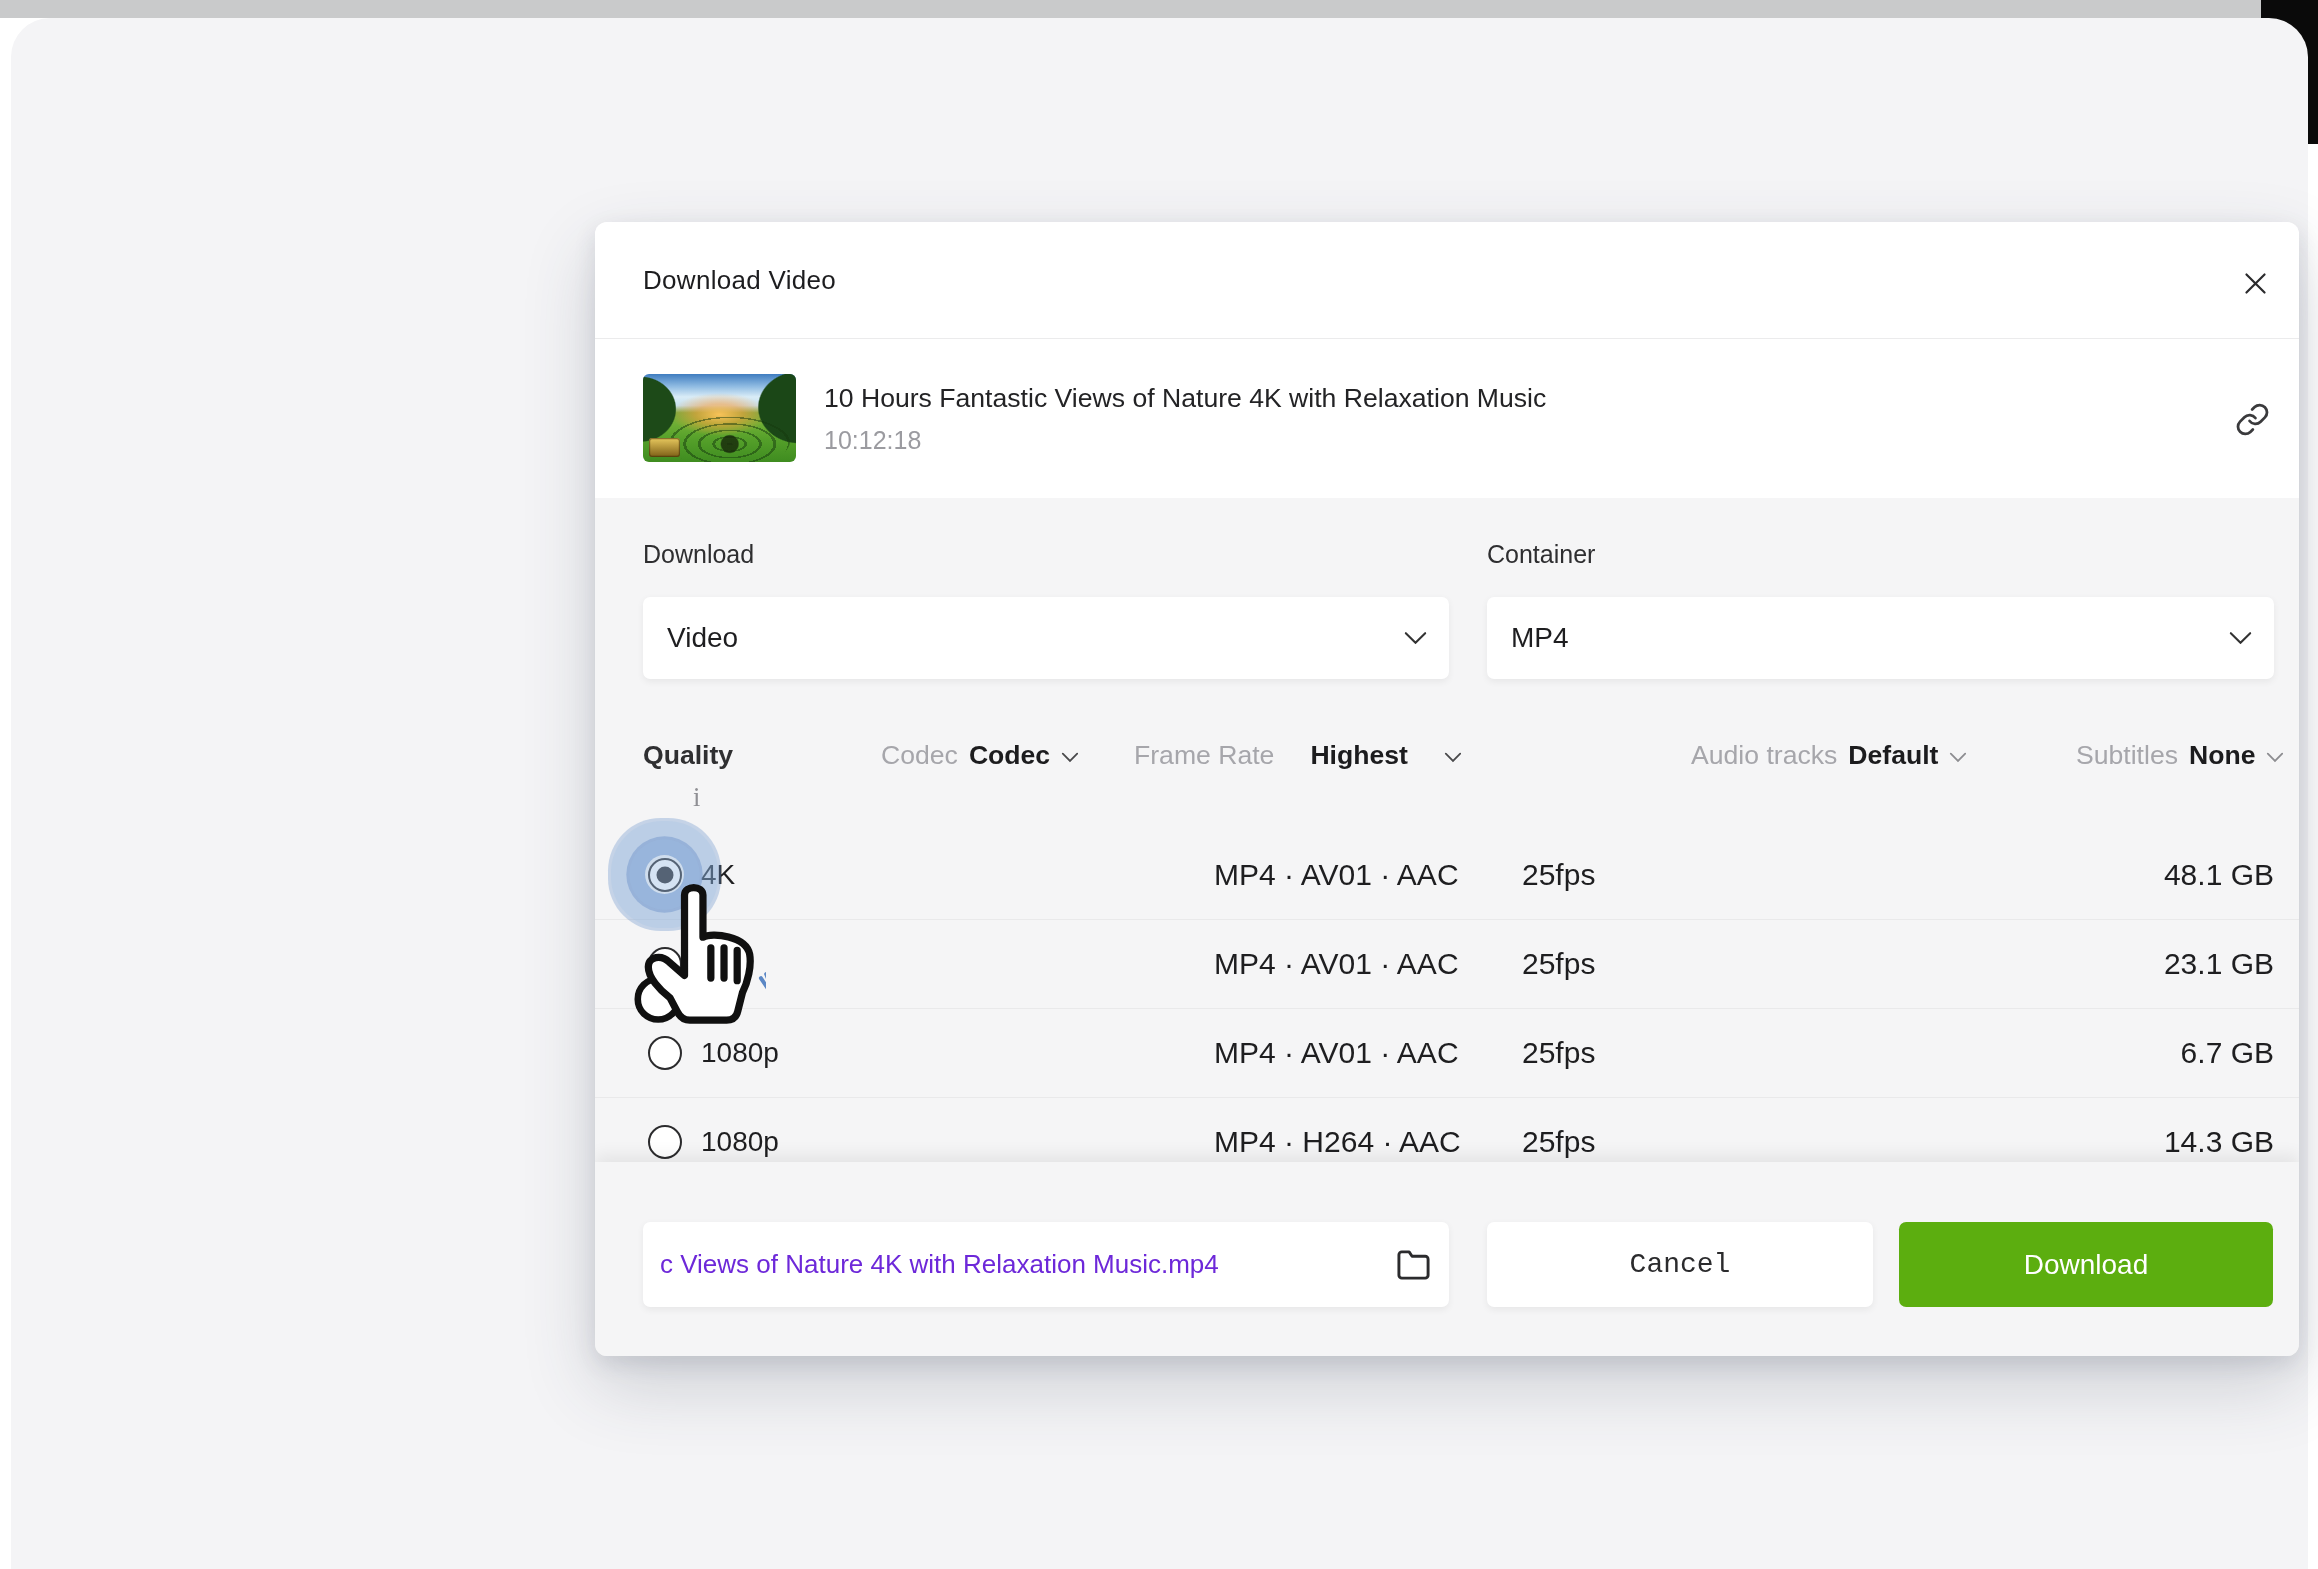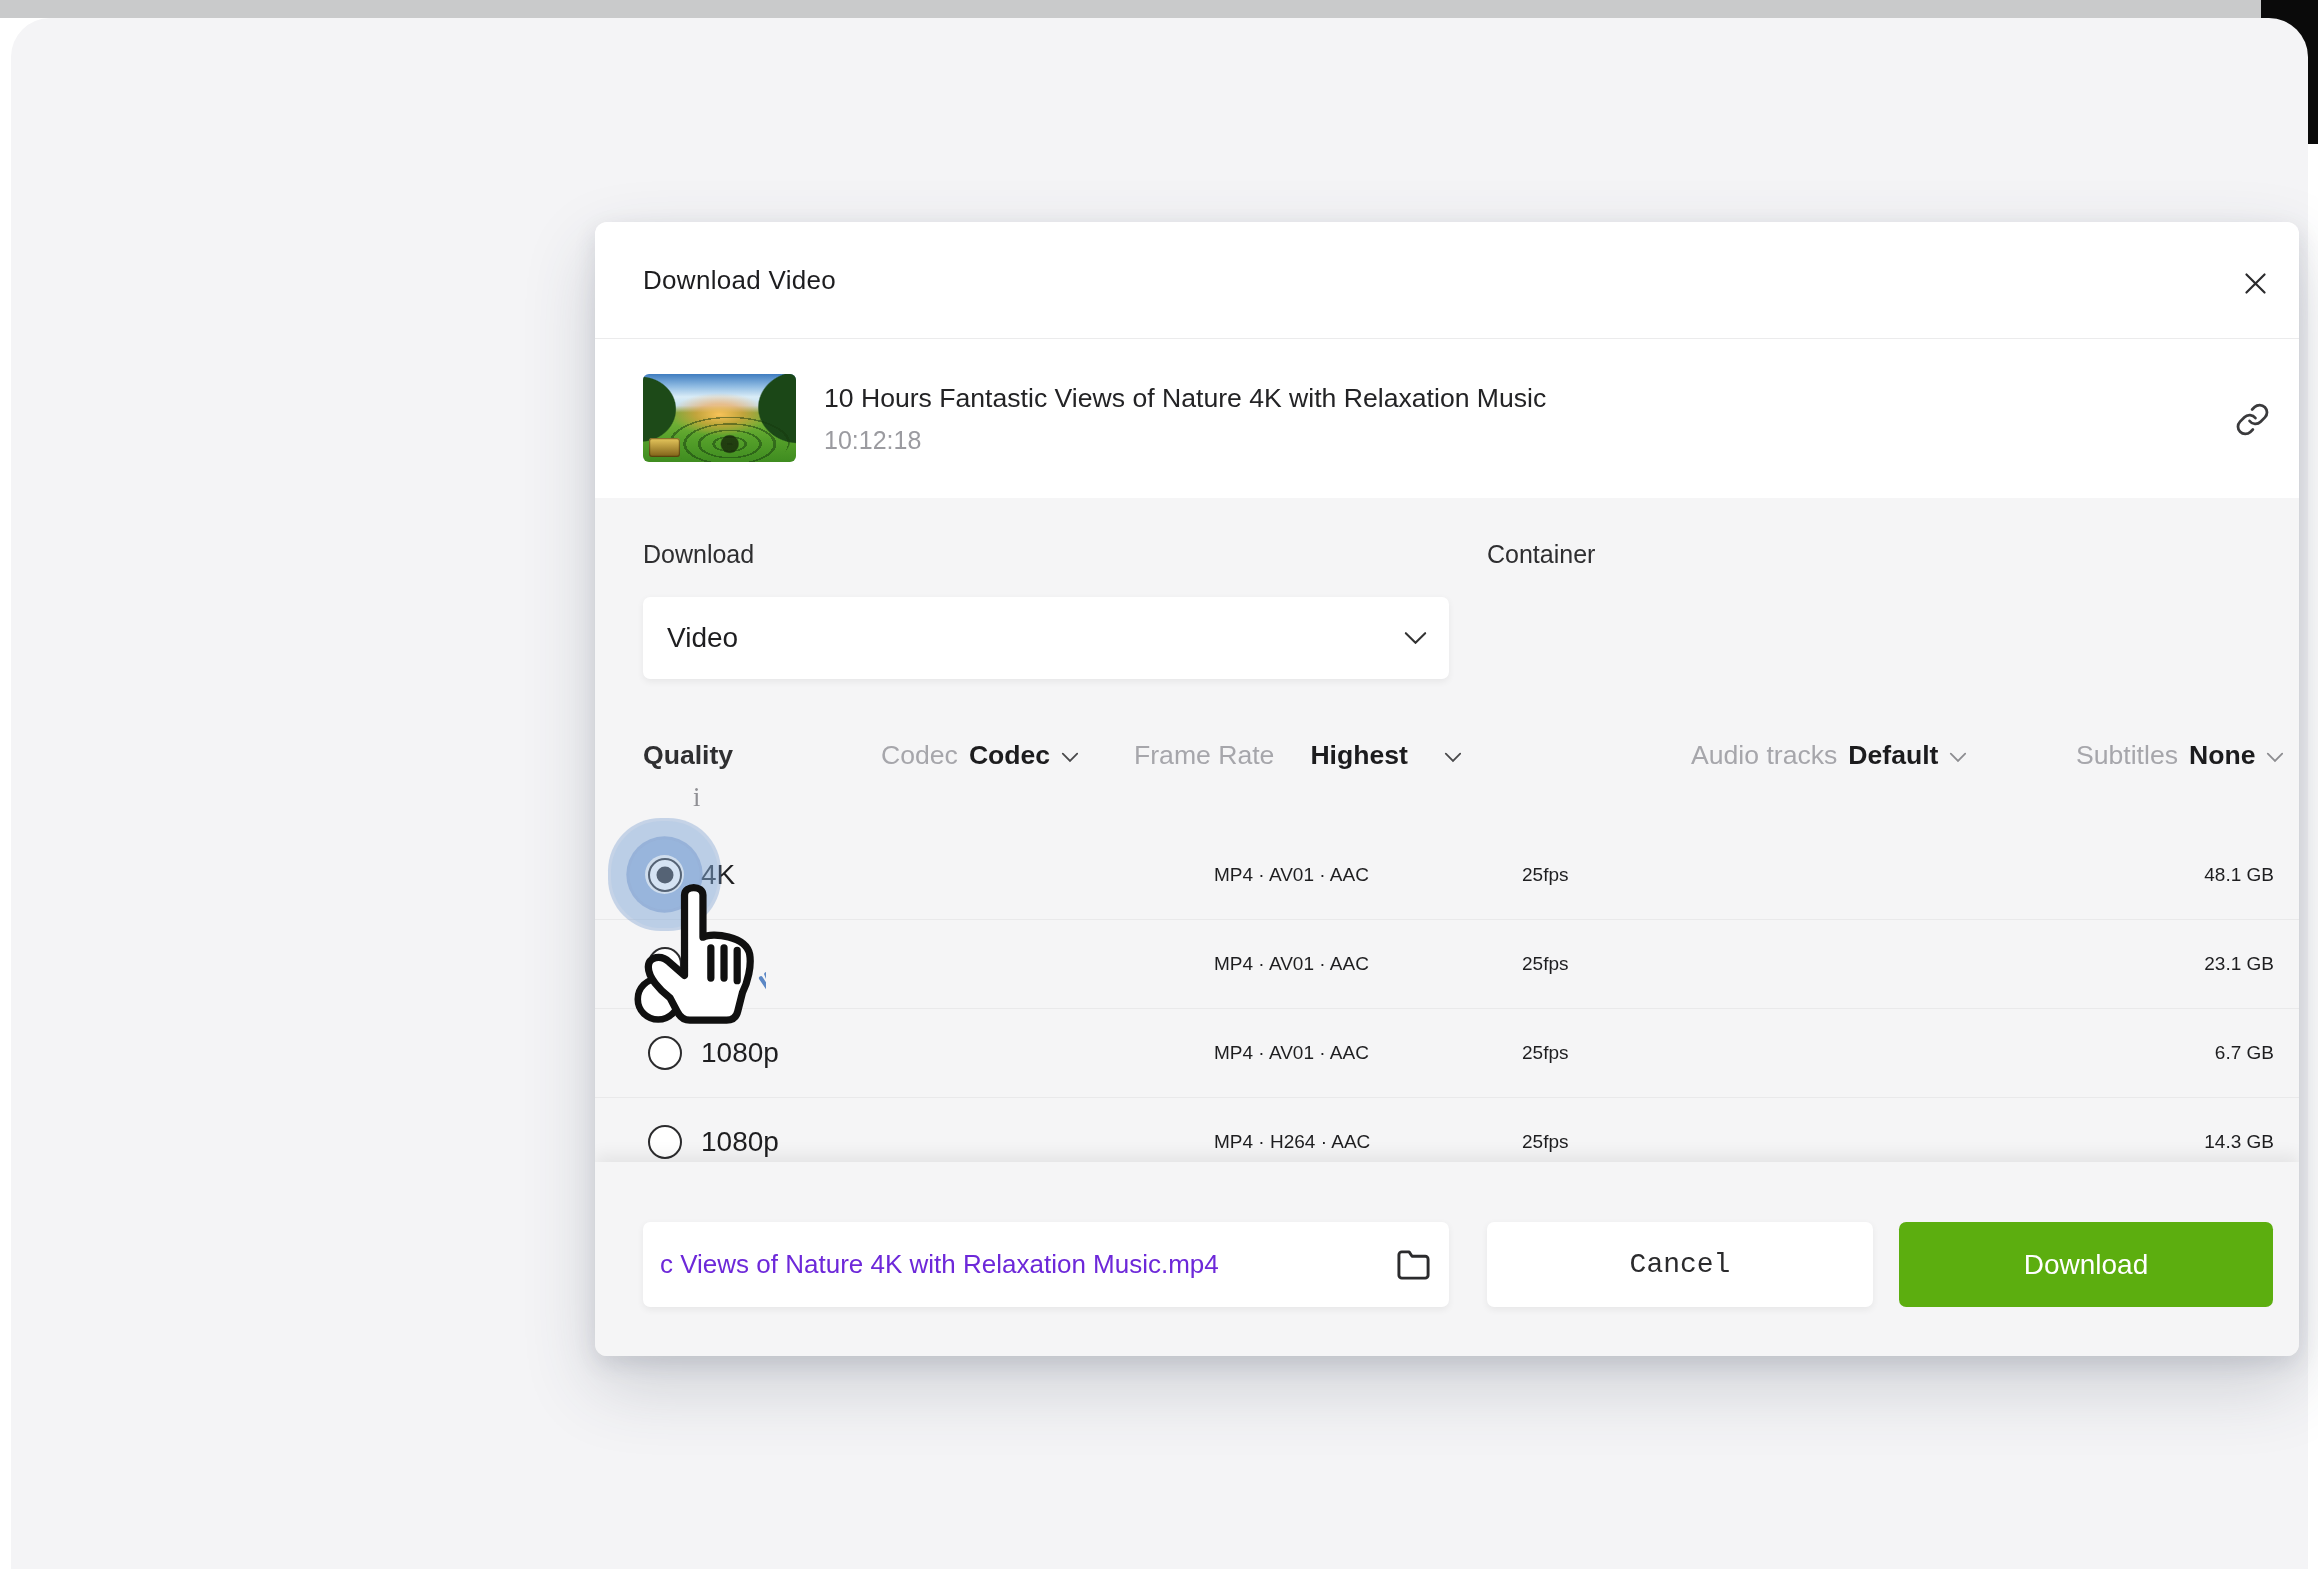--- a/index.html
+++ b/index.html
@@ -56,21 +56,21 @@
   .info-i{font-family:"Liberation Serif",serif;font-size:26.6px;color:#8f8f94;margin-left:17px;}
   .opt-codec{left:239px;} .opt-framerate{left:492px;gap:36px;} .opt-audio{left:1049px;} .opt-subtitles{left:1434px;}
   .opt-item .lab{color:#a6a6ab;margin-left:47px;}
   .opt-item .val{color:#1c1c1e;font-weight:700;}
   .opt-item svg{transform:translateY(1.8px);}
 
   
   .rows{position:absolute;left:0;right:0;top:609px;z-index:1;}
   .q-row{position:relative;height:88px;cursor:pointer;}
   .q-row + .q-row{border-top:1.2px solid #e9e9ea;}
-  .q-row span{position:absolute;top:50%;transform:translateY(-50%);font-size:19px;color:#1e1e20;}
+  .q-row span{position:absolute;top:50%;transform:translateY(-50%);font-size:30px;color:#1e1e20;}
   .q-row .radio{position:absolute;left:53px;top:50%;transform:translateY(-50%);width:34px;height:34px;border:2.4px solid #2b2b2d;
                 border-radius:50%;background:#fff;box-sizing:border-box;}
   .q-row .radio.selected::after{content:"";position:absolute;left:50%;top:50%;transform:translate(-50%,-50%);
                 width:17px;height:17px;border-radius:50%;background:#2b2b2d;}
   .q-row .q-label{left:106px;font-size:28px;}
   .q-row .q-format{left:619px;}
   .q-row .q-fps{left:927px;}
   .q-row .q-size{right:25px;text-align:right;}
 
   
@@ -128,20 +128,26 @@
 
     <div class="fld-label lbl-download">Download</div>
     <div class="fld-label lbl-container">Container</div>
 
     <div class="select select-download">
       <span class="val">Video</span>
       <svg class="chev" width="23" height="13.3" viewBox="0 0 38 22" fill="none" stroke="#333" stroke-width="3.4" stroke-linecap="round">
           <path d="M3 3l16 16L35 3"></path>
         </svg>
     </div>
+    <div class="select select-container">
+      <span class="val">MP4</span>
+      <svg class="chev" width="23" height="13.3" viewBox="0 0 38 22" fill="none" stroke="#333" stroke-width="3.4" stroke-linecap="round">
+          <path d="M3 3l16 16L35 3"></path>
+        </svg>
+    </div>
 
     <div class="opt-bar">
       <div class="opt-item opt-quality">
         <span class="q">Quality</span>
         <span class="info-i">i</span>
       </div>
       <div class="opt-item opt-codec">
         <span class="lab">Codec</span>
         <span class="val">Codec</span>
         <svg width="18" height="11" viewBox="0 0 30 18" fill="none" stroke="#4a4a4c" stroke-width="3" stroke-linecap="round">

